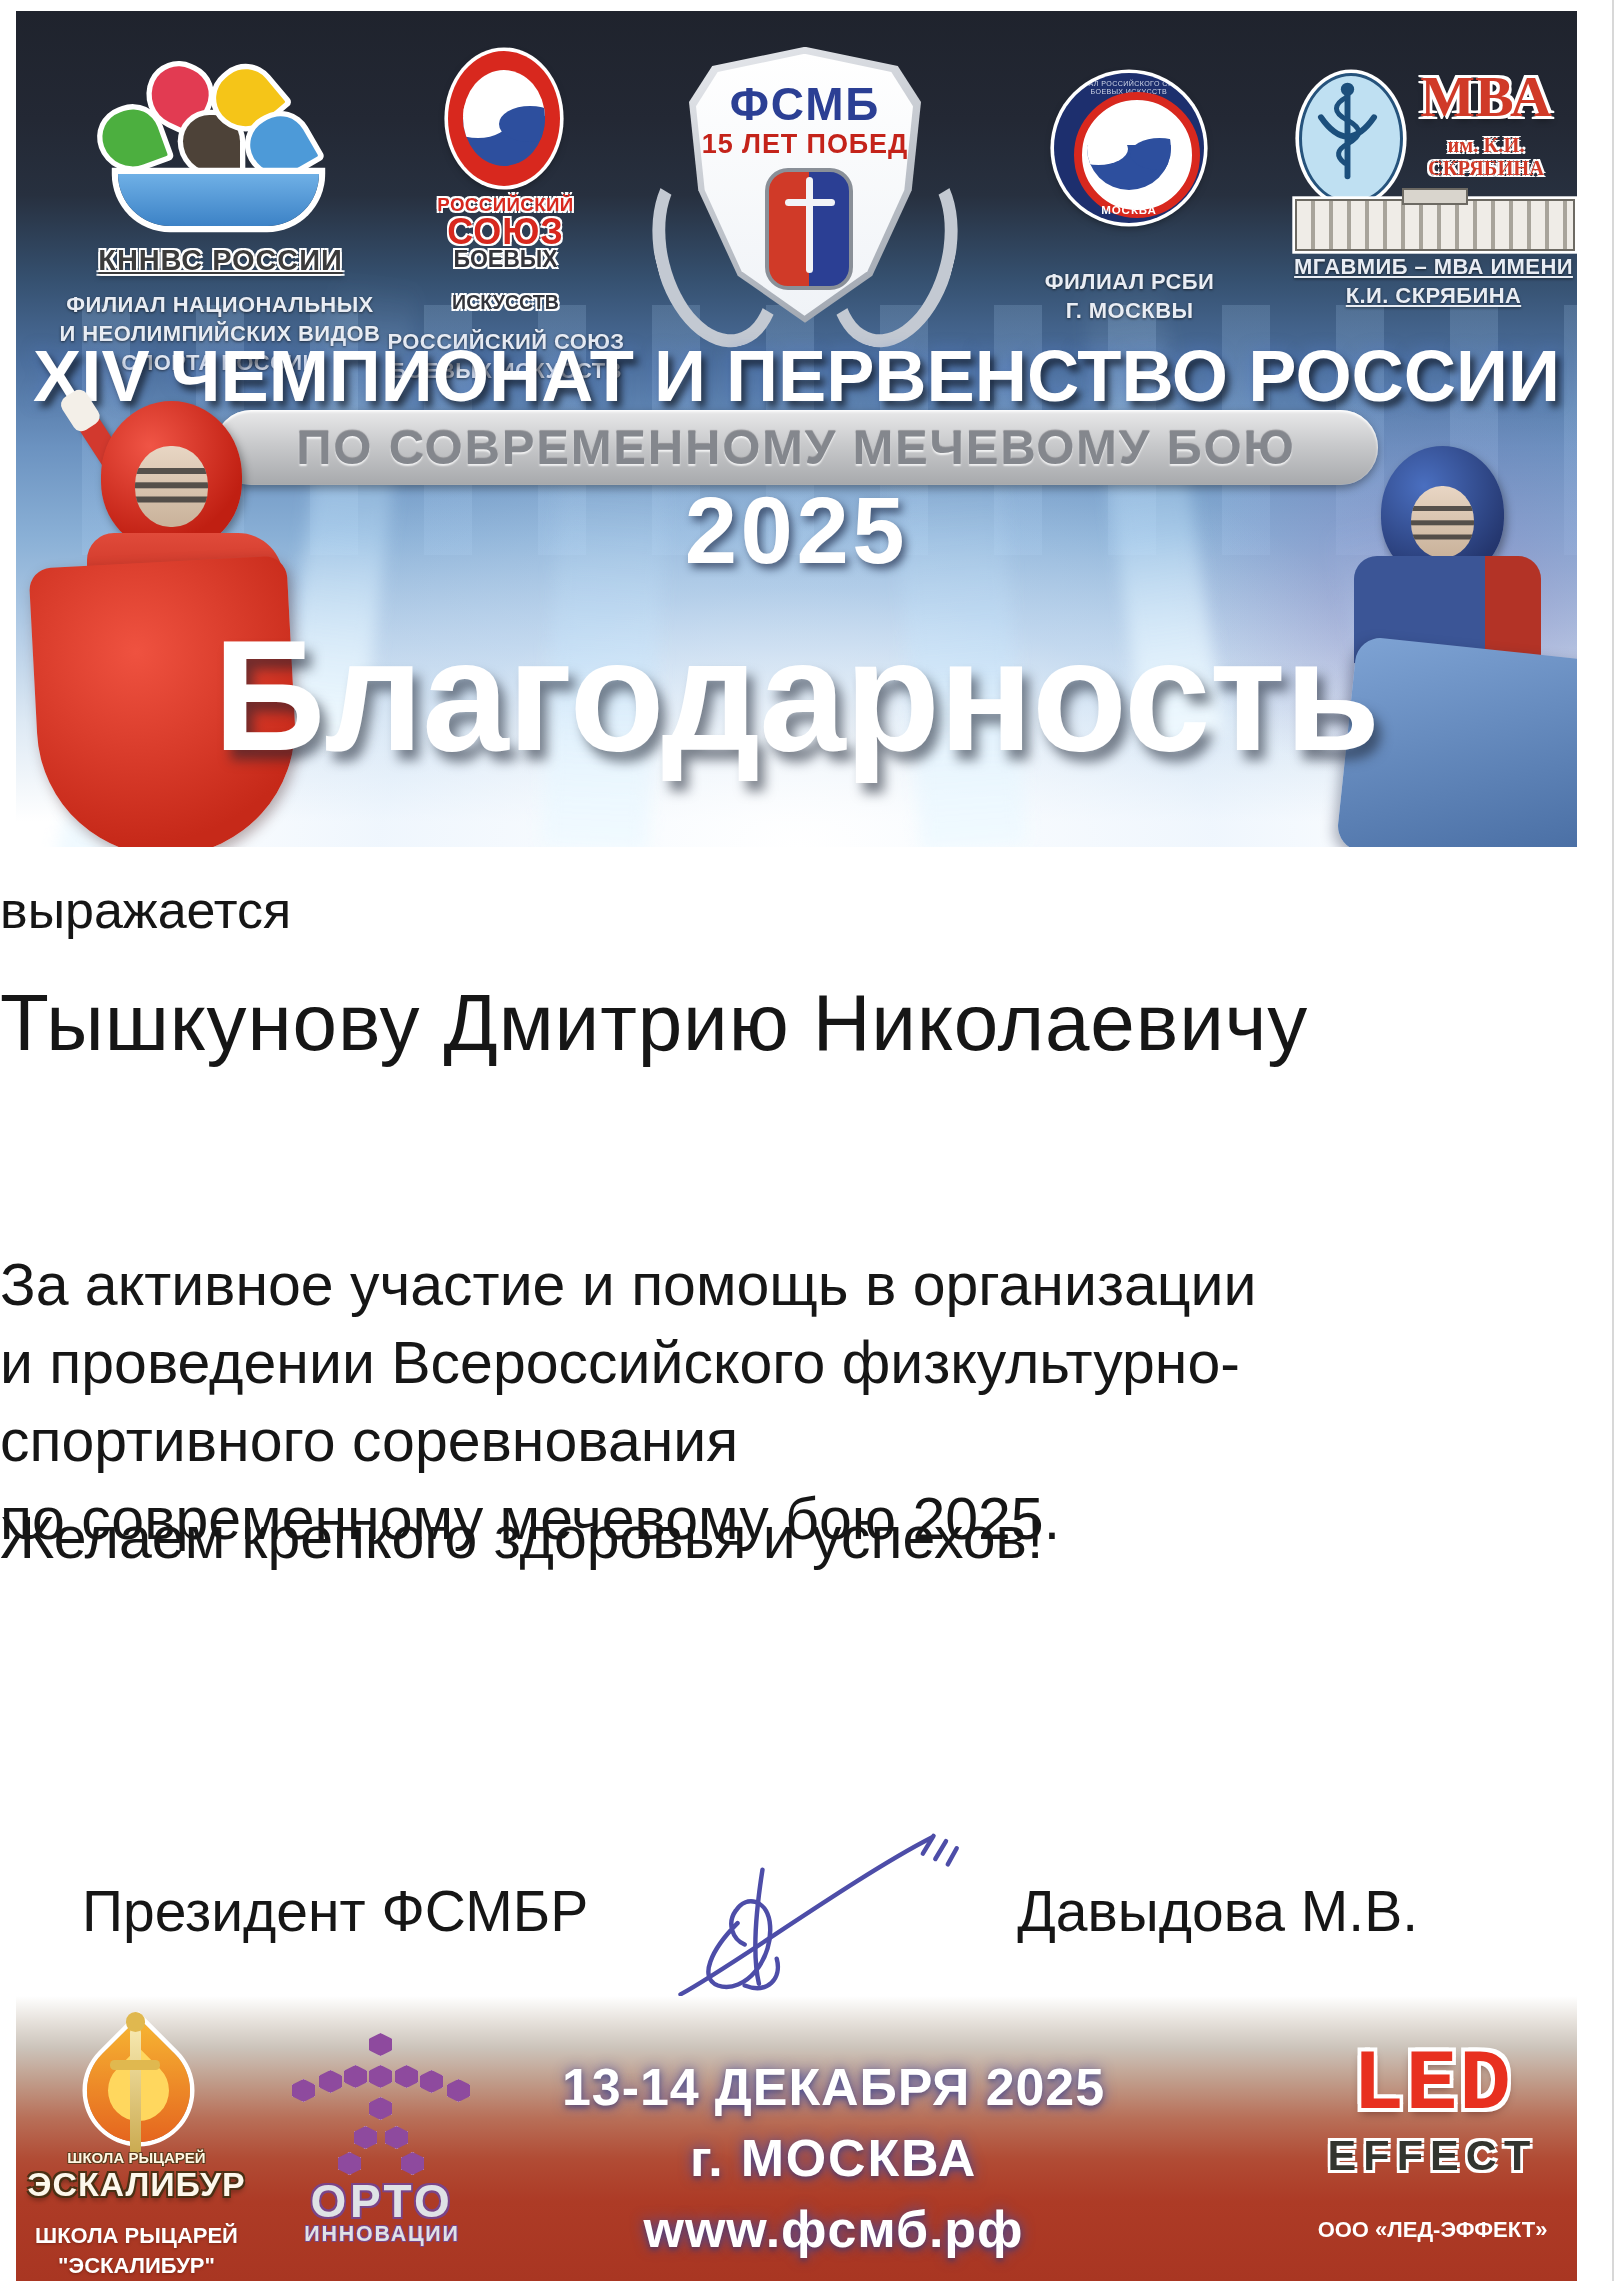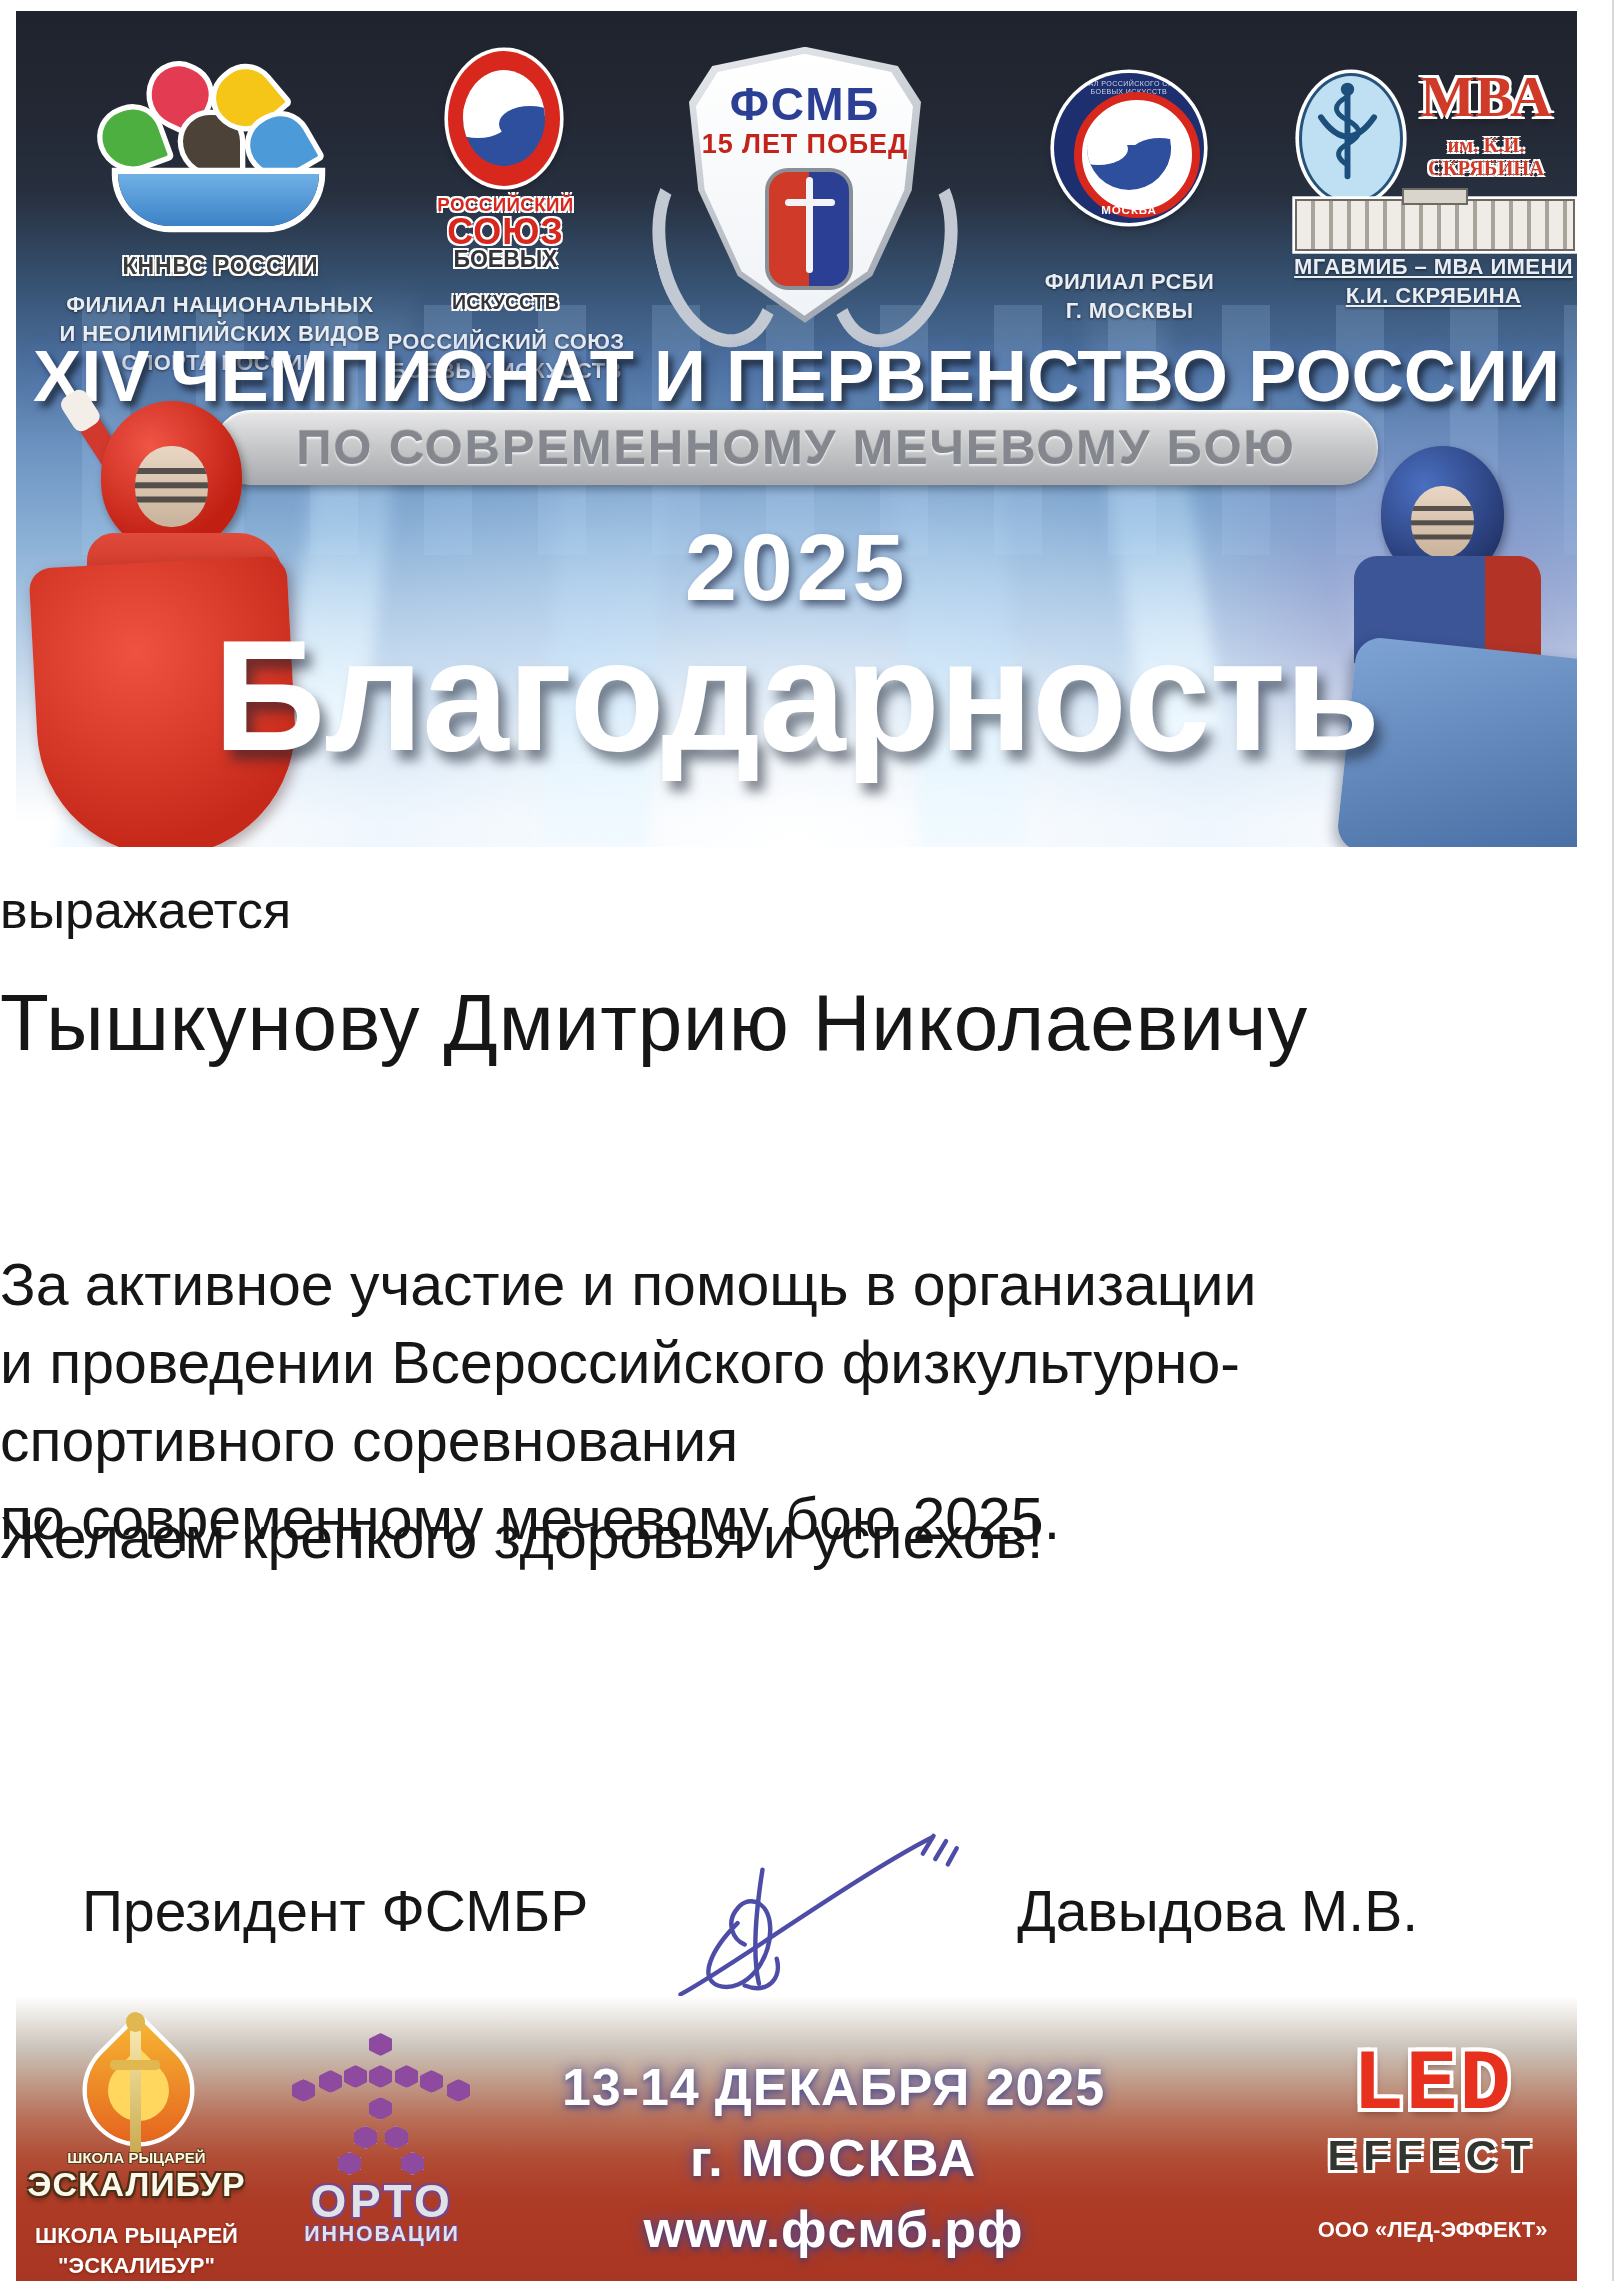--- a/index.html
+++ b/index.html
@@ -23,23 +23,23 @@
   
   .logo-caption{position:absolute;text-align:center;color:#e9edf4;font-weight:bold;
       font-size:22px;line-height:29px;letter-spacing:0.4px;text-shadow:0 0.9px 2.7px rgba(0,0,0,.6);}
 
   
   .knnvs{position:absolute;left:53px;top:49px;width:303px;height:178px;}
   .drop{position:absolute;width:57px;height:57px;border-radius:4% 72% 62% 62%;
       box-shadow:0 0 0 5.3px #ffffff;}
   .dish{position:absolute;left:49px;top:114px;width:201px;height:52px;border-radius:0 0 116px 116px;
       background:linear-gradient(180deg,#6fb0e6,#3c82c6);box-shadow:0 0 0 6.2px #ffffff;}
-  .knnvs-title{position:absolute;left:0;top:193px;width:303px;text-align:center;
-      font-size:23px;font-weight:900;color:#3b3b3b;letter-spacing:0.9px;
-      text-shadow:-1.8px -1.8px 0 #fff,1.8px -1.8px 0 #fff,-1.8px 1.8px 0 #fff,1.8px 1.8px 0 #fff,0 2.7px 5.3px rgba(0,0,0,.5);}
+  .knnvs-title{position:absolute;left:0;top:184px;width:303px;text-align:center;
+      font-size:29px;font-weight:900;color:#3b3b3b;letter-spacing:0.9px;
+      text-shadow:-1.8px -1.8px 0 #fff,1.8px -1.8px 0 #fff,-1.8px 1.8px 0 #fff,1.8px 1.8px 0 #fff,0 2.7px 5.3px rgba(0,0,0,.5);text-decoration:underline;}
 
   
   .rsbi{position:absolute;left:405px;top:40px;width:169px;height:205px;}
   .rsbi-oval{position:absolute;left:27px;top:0;width:112px;height:135px;border-radius:50%;
       background:#d8281e;box-shadow:0 0 0 3.6px #ffffff,0 3.6px 9px rgba(0,0,0,.5);overflow:hidden;}
   .rsbi-wave{position:absolute;left:15px;top:19.6px;width:82px;height:96px;border-radius:50%;overflow:hidden;
       background:linear-gradient(180deg,#ffffff 0 48%,#2d4f9e 48% 100%);}
   .rsbi-wave::after{content:"";position:absolute;left:-16px;top:32px;width:62px;height:36px;border-radius:50%;background:#ffffff;}
   .rsbi-wave::before{content:"";position:absolute;right:-16px;top:36px;width:62px;height:36px;border-radius:50%;background:#2d4f9e;z-index:1;}
   .rsbi-block{position:absolute;left:0;top:143px;width:169px;text-align:center;font-weight:900;
@@ -101,21 +101,21 @@
   
   .champ-title{position:absolute;left:0;top:323px;width:100%;text-align:center;
       font-size:73px;font-weight:900;color:#ffffff;letter-spacing:0px;transform:scaleX(.99);
       text-shadow:4.5px 6.2px 8px rgba(0,0,0,.6),0 0 16px rgba(80,120,200,.5);white-space:nowrap;}
   .pill{position:absolute;left:198px;top:399px;width:1164px;height:75px;border-radius:41px;
       background:linear-gradient(180deg,#e9e9ea 0%,#c9cacc 45%,#a7a9ac 100%);
       box-shadow:0 3.6px 9px rgba(0,0,0,.35),inset 0 1.8px 2.7px #ffffff;
       display:flex;align-items:center;justify-content:center;}
   .pill span{font-size:49px;font-weight:bold;color:#84878d;letter-spacing:1.8px;white-space:nowrap;
       text-shadow:0 1.8px 1.8px rgba(255,255,255,.8),0 -0.9px 0.9px rgba(90,90,95,.5);}
-  .year{position:absolute;left:0;top:503px;width:100%;text-align:center;
+  .year{position:absolute;left:0;top:466px;width:100%;text-align:center;
       font-size:94px;font-weight:900;color:#ffffff;letter-spacing:3.6px;
       text-shadow:3.6px 5.3px 9px rgba(20,30,60,.65);}
   .award-title{position:absolute;left:0;top:595px;width:100%;text-align:center;
       font-size:157px;font-weight:bold;color:#ffffff;letter-spacing:-0.9px;transform:scaleX(.99);
       text-shadow:7.1px 9.8px 11.6px rgba(25,32,48,.55);white-space:nowrap;}
 
   
   .sword-red{position:absolute;left:46px;top:389px;width:23px;height:285px;background:#d2392e;border-radius:10.7px;
       transform:rotate(-33deg);transform-origin:top center;box-shadow:1.8px 1.8px 5.3px rgba(0,0,0,.3);}
   .sword-red::before{content:"";position:absolute;left:-2.7px;top:-7.1px;width:28.5px;height:39px;background:#f3efe8;border-radius:9px;}

